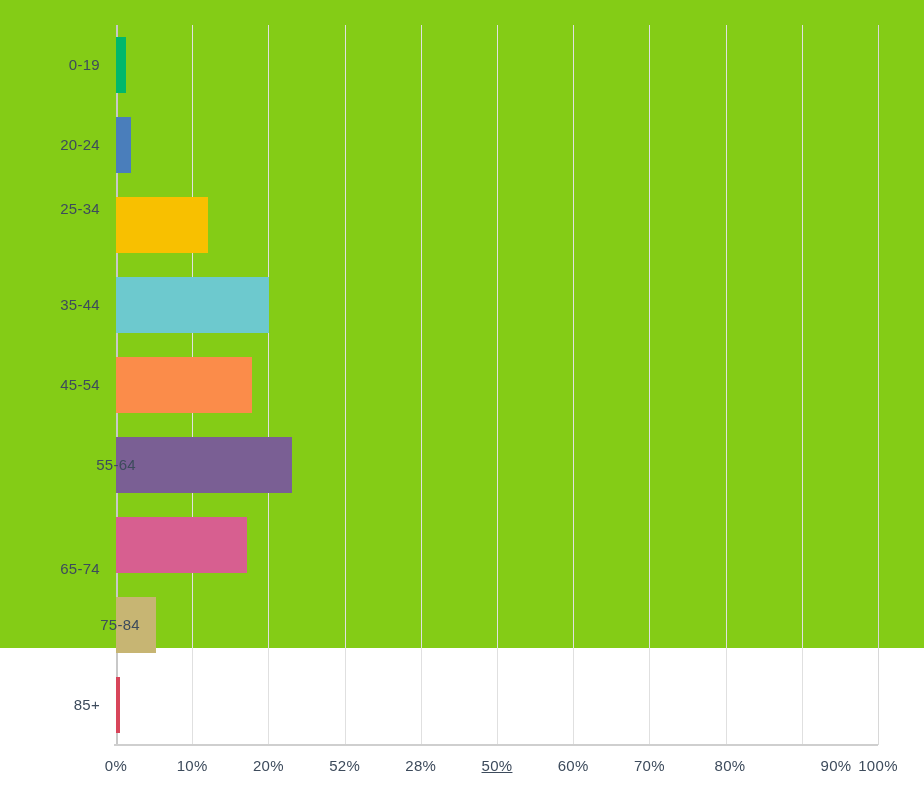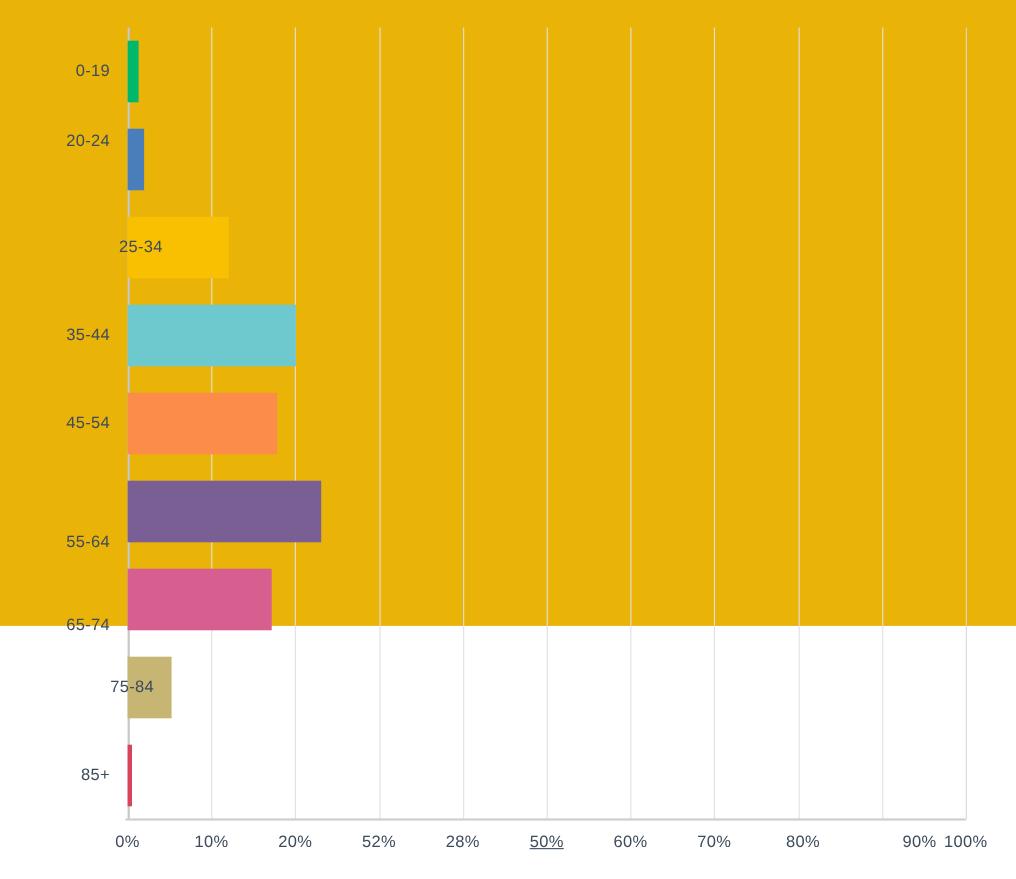--- a/index.html
+++ b/index.html
@@ -11,22 +11,22 @@
   body {
     width: 924px;
     height: 799px;
     font-family: "Liberation Sans", sans-serif;
     overflow: hidden;
   }
 
   #chart-root {
     position: relative;
     width: 924px;
-    height: 569px;
-    background: #eab308;
+    height: 648px;
+    background: #84cc16;
   }
 
   
   #plot-area {
     position: absolute;
     left: 116px;
     top: 25px;
     width: 762px;
     height: 720px;
   }
@@ -159,25 +159,25 @@
         <div class="bar-band" style="top: 640px;">
           <div class="bar" title="85+: 0%" style="width: 3.81px; background: rgb(216, 69, 90);"></div>
         </div>
       </div>
   </div>
 
   <div id="axis-baseline"></div>
 
   <div id="cat-labels">
       <div class="cat-label" style="top: 56px;">0-19</div>
-      <div class="cat-label" style="top: 120px;">20-24</div>
-      <div class="cat-label" style="top: 216px; padding-left: 48px;">25-34</div>
+      <div class="cat-label" style="top: 136px;">20-24</div>
+      <div class="cat-label" style="top: 200px;">25-34</div>
       <div class="cat-label" style="top: 296px;">35-44</div>
       <div class="cat-label" style="top: 376px;">45-54</div>
-      <div class="cat-label" style="top: 484px;">55-64</div>
+      <div class="cat-label" style="top: 456px; padding-left: 36px;">55-64</div>
       <div class="cat-label" style="top: 536px; margin-top: 24px;">65-74</div>
       <div class="cat-label" style="top: 616px; padding-left: 40px;">75-84</div>
       <div class="cat-label" style="top: 696px;">85+</div>
     </div>
   <div id="tick-labels">
       <div class="tick-label" style="left: 116px;">0%</div>
       <div class="tick-label" style="left: 192.2px;">10%</div>
       <div class="tick-label" style="left: 268.4px;">20%</div>
       <div class="tick-label" style="left: 344.6px;">52%</div>
       <div class="tick-label" style="left: 420.8px;">28%</div>

